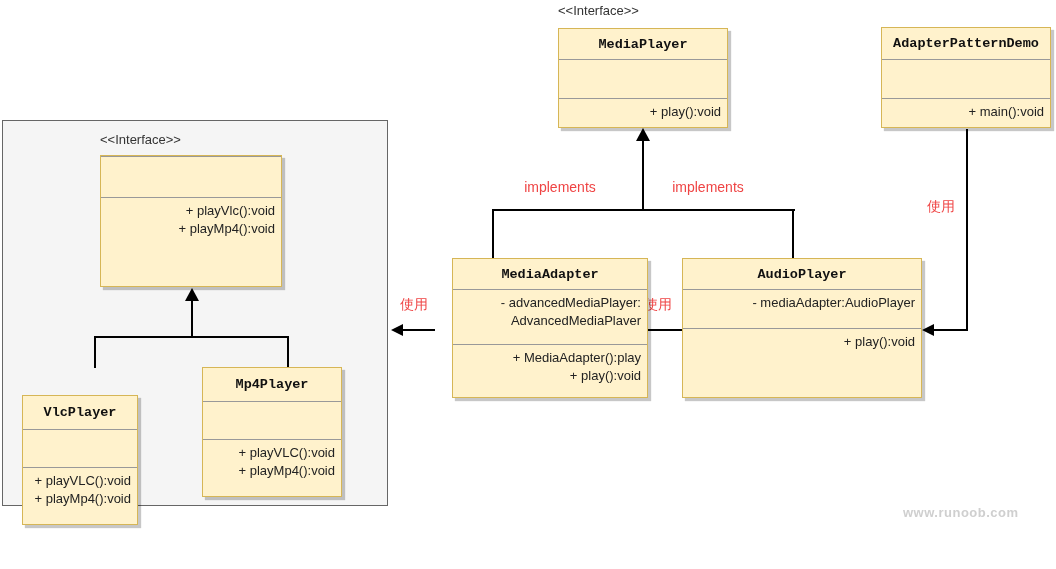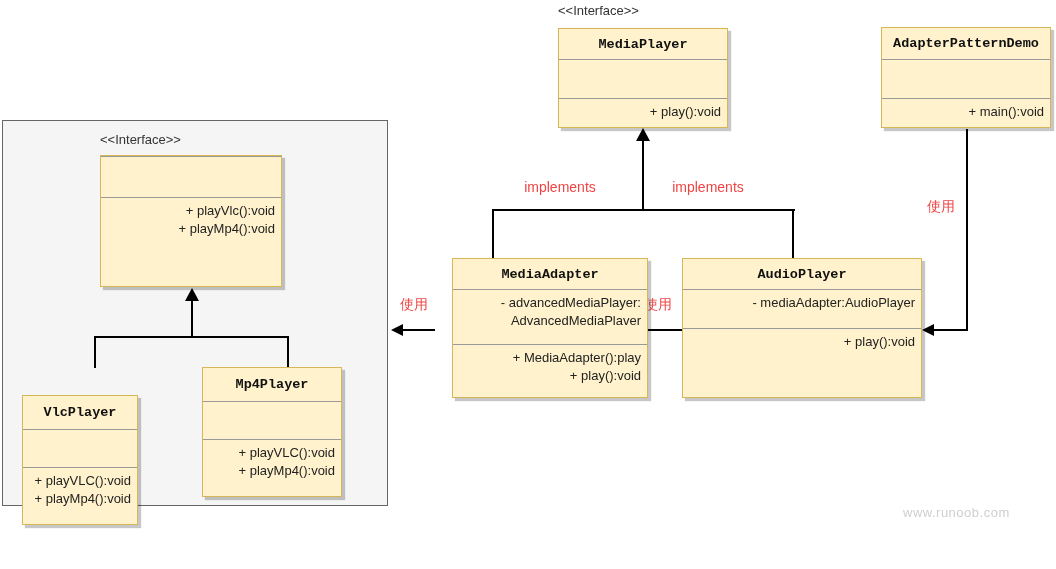--- a/index.html
+++ b/index.html
@@ -24,21 +24,21 @@
 
   .arrow-up { position:absolute; width:0; height:0;
               border-left:7px solid transparent; border-right:7px solid transparent;
               border-bottom:13px solid #000000; }
   .arrow-left { position:absolute; width:0; height:0;
                 border-top:6px solid transparent; border-bottom:6px solid transparent;
                 border-right:12px solid #000000; }
 
   .edge-label { position:absolute; font-size:14px; color:#ef4444; text-align:center; }
 
-  .watermark { position:absolute; font-size:13px; font-weight:normal; color:#cfcfcf;
+  .watermark { position:absolute; font-size:13px; font-weight:bold; color:#cfcfcf;
                letter-spacing:0.5px; }
 </style>
 </head>
 <body>
 
 <div class="canvas">
 
   <div class="container-box" style="left:2px; top:120px; width:386px; height:386px;"></div>
 
   <div class="stereotype" style="left:558px; top:3px; width:170px;">&lt;&lt;Interface&gt;&gt;</div>

